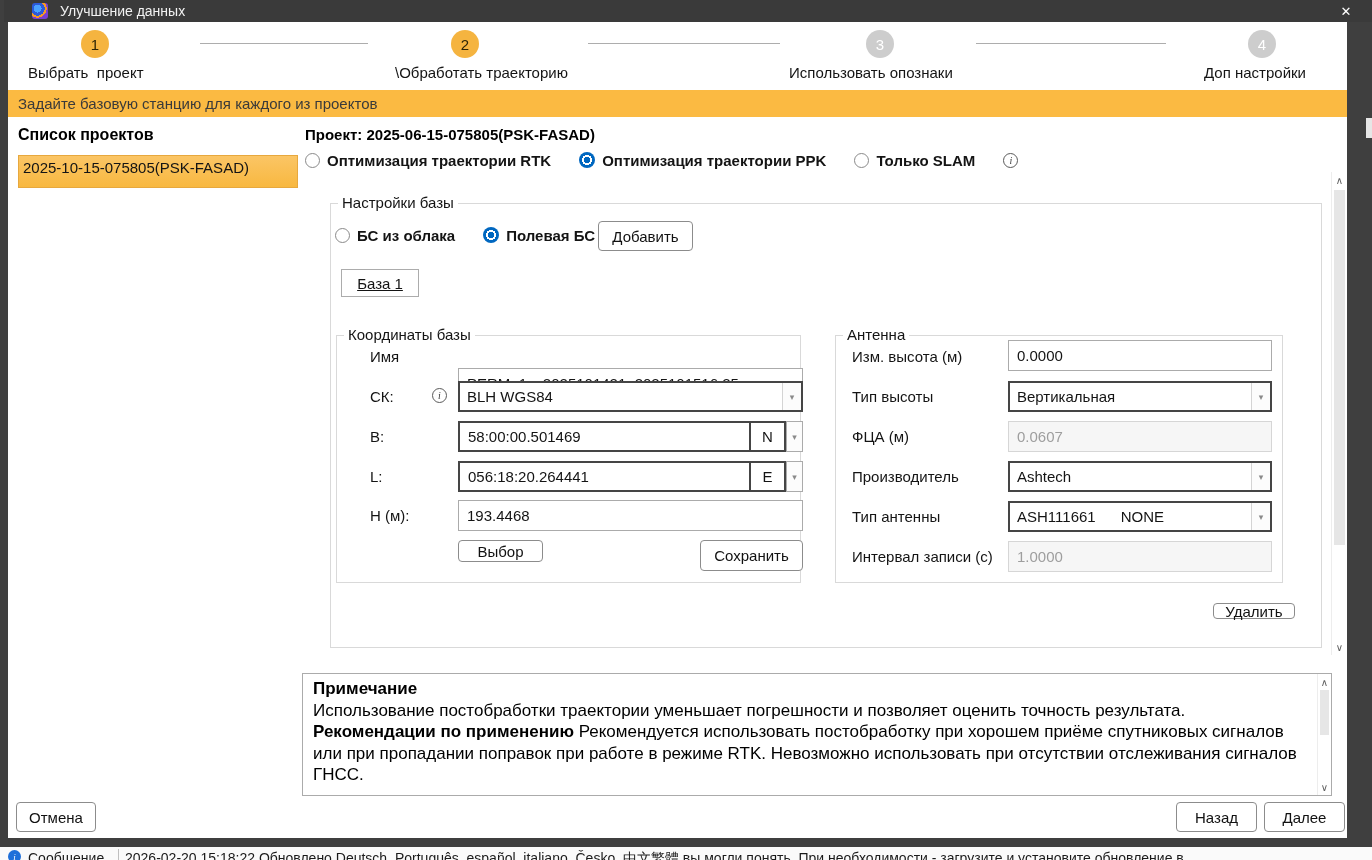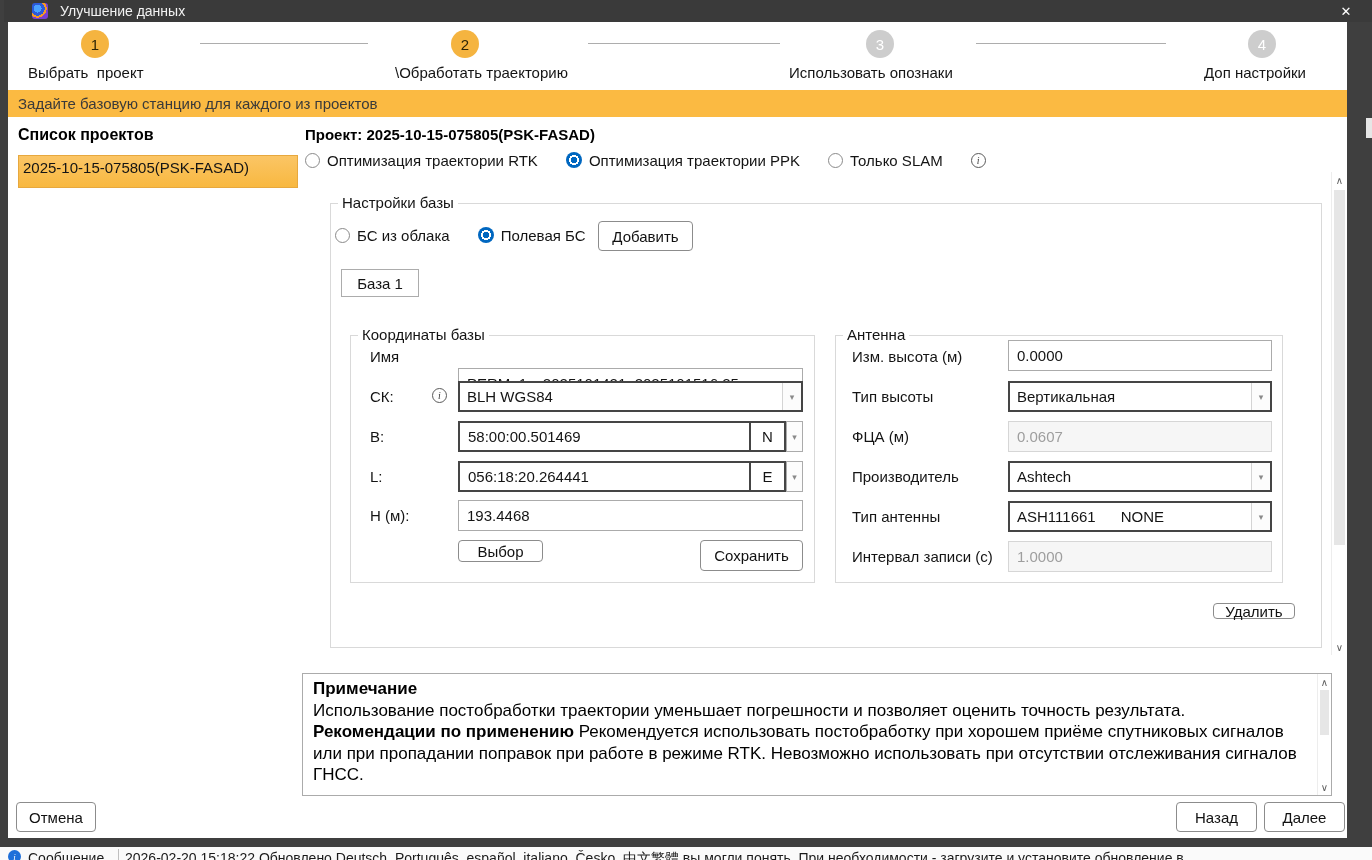--- a/index.html
+++ b/index.html
@@ -32,21 +32,21 @@
 
   
   .sidebar-heading { position:absolute; left:18px; top:126px; font-size:16px; font-weight:bold; color:#000; }
   .project-item { position:absolute; left:18px; top:155px; width:280px; height:33px;
     background:linear-gradient(#FBC565,#F8B840); border:1px solid #E7A83E; line-height:23px;
     padding-left:4px; font-size:15px; color:#141414; }
 
   
   .project-title { position:absolute; left:305px; top:126px; font-size:15px; font-weight:bold; color:#000; }
   .mode-row { position:absolute; left:305px; top:150px; height:20px; display:flex; align-items:center; }
-  .radio-opt { display:flex; align-items:center; margin-right:28px; font-size:15px; color:#141414; }
+  .radio-opt { display:flex; align-items:center; margin-right:28px; font-size:15px; color:#141414;font-weight:bold; }
   .radio { width:15px; height:15px; border-radius:50%; border:1px solid #8A8A8A; background:#fff; margin-right:7px; flex:0 0 auto; }
   .radio.sel { width:16px; height:16px; border:none;
     background:radial-gradient(circle at center, #0067C0 0 3.2px, #ffffff 3.2px 5.1px, #0067C0 5.1px 8px); }
   .info-icon { width:15px; height:15px; border-radius:50%; border:1px solid #5A5A5A; color:#3C3C3C;
     font-size:10px; font-family:"Liberation Serif", serif; font-style:italic; display:flex; align-items:center; justify-content:center; }
 
   
   .groupbox { position:absolute; border:1px solid #D9D9D9; background:#fff; }
   .groupbox > .legend { position:absolute; top:-10px; left:7px; background:#fff; padding:0 4px; font-size:15px; color:#141414; white-space:nowrap; }
 
@@ -63,21 +63,21 @@
     display:flex; align-items:center; justify-content:center; }
   .dirbox { position:absolute; border:2px solid #454545; background:#fff; font-size:15px; color:#141414;
     display:flex; align-items:center; justify-content:center; }
   .ddbox { position:absolute; border:1px solid #ABABAB; background:#FCFCFC; color:#8A8A8A; font-size:9px;
     display:flex; align-items:center; justify-content:center; }
 
   .btn { position:absolute; border:1px solid #8C8C8C; border-radius:4px; background:#FFFFFF;
     font-family:"Liberation Sans",sans-serif; font-size:15px; color:#111; display:flex; align-items:center; justify-content:center; cursor:default; }
 
   .tab { position:absolute; left:341px; top:269px; width:78px; height:28px; border:1px solid #ACACAC; background:#fff;
-    font-size:15px; color:#141414; display:flex; align-items:center; justify-content:center; }
+    font-size:15px; color:#141414; display:flex; align-items:center; justify-content:center;text-decoration:underline; }
 
   
   .vscroll { position:absolute; background:#FFFFFF; border-left:1px solid #EDEDED; }
   .vscroll .arr { position:absolute; left:0; width:100%; height:16px; color:#5F5F5F; font-size:10px;
     display:flex; align-items:center; justify-content:center; }
   .vscroll .thumb { position:absolute; left:2px; right:2px; background:#E6E6E6; }
 
   
   .note-box { position:absolute; left:302px; top:673px; width:1030px; height:123px; border:1px solid #ABABAB; background:#fff; overflow:hidden; }
   .note-text { position:absolute; left:10px; top:4px; width:996px; font-size:17px; line-height:21.5px; color:#000; }
@@ -117,21 +117,21 @@
   <div class="step-label" style="left:28px">Выбрать  проект</div>
   <div class="step-label" style="left:395px">\Обработать траекторию</div>
   <div class="step-label" style="left:789px">Использовать опознаки</div>
   <div class="step-label" style="left:1204px">Доп настройки</div>
 
   <div class="banner">Задайте базовую станцию для каждого из проектов</div>
 
   <div class="sidebar-heading">Список проектов</div>
   <div class="project-item">2025-10-15-075805(PSK-FASAD)</div>
 
-  <div class="project-title">Проект: 2025-10-15-075805(PSK-FASAD)</div>
+  <div class="project-title">Проект: 2025-06-15-075805(PSK-FASAD)</div>
   <div class="mode-row">
     <div class="radio-opt">
       <span class="radio"></span>
       <span>Оптимизация траектории RTK</span>
     </div>
     <div class="radio-opt">
       <span class="radio sel"></span>
       <span>Оптимизация траектории PPK</span>
     </div>
     <div class="radio-opt">
@@ -152,21 +152,21 @@
     </div>
     <div class="radio-opt">
       <span class="radio sel"></span>
       <span>Полевая БС</span>
     </div>
   </div>
   <div class="btn" style="left:598px;top:221px;width:95px;height:30px">Добавить</div>
 
   <div class="tab">База 1</div>
 
-  <div class="groupbox" style="left:350px;top:335px;width:465px;height:248px">
+  <div class="groupbox" style="left:336px;top:335px;width:465px;height:248px">
     <span class="legend">Координаты базы</span>
   </div>
 
   <div class="row-label" style="left:370px;top:348px">Имя</div>
   <input class="tb" style="left: 458px; top: 340px; width: 345px; height: 31px; margin-top: 28px;" value="PERM_1s_2025101421_2025101516.25o">
 
   <div class="row-label" style="left:370px;top:388px">СК:</div>
   <div class="info-icon" style="position:absolute;left:432px;top:388px">i</div>
   <div class="combo" style="left:458px;top:381px;width:345px;height:31px">
     <span class="val">BLH WGS84</span>

